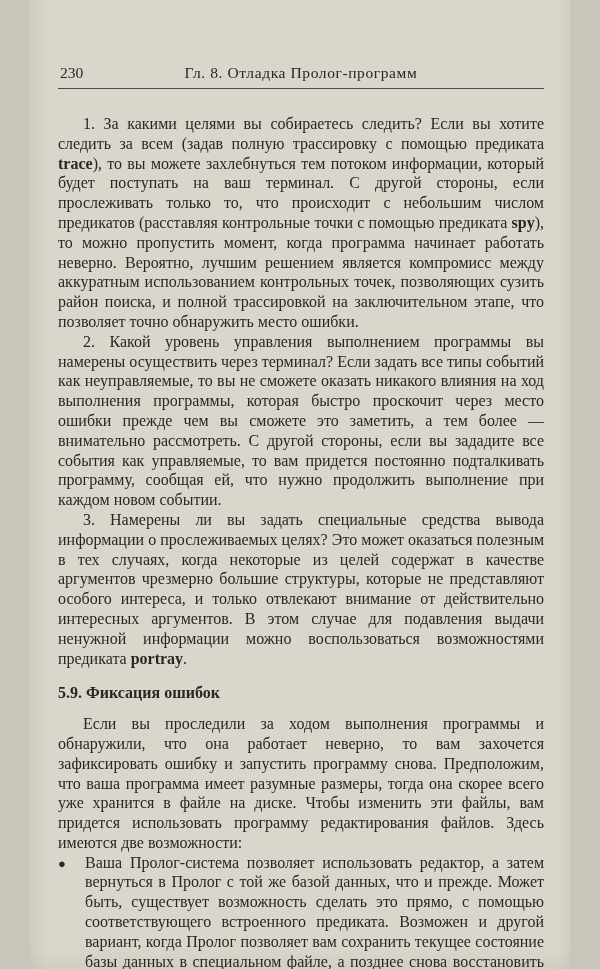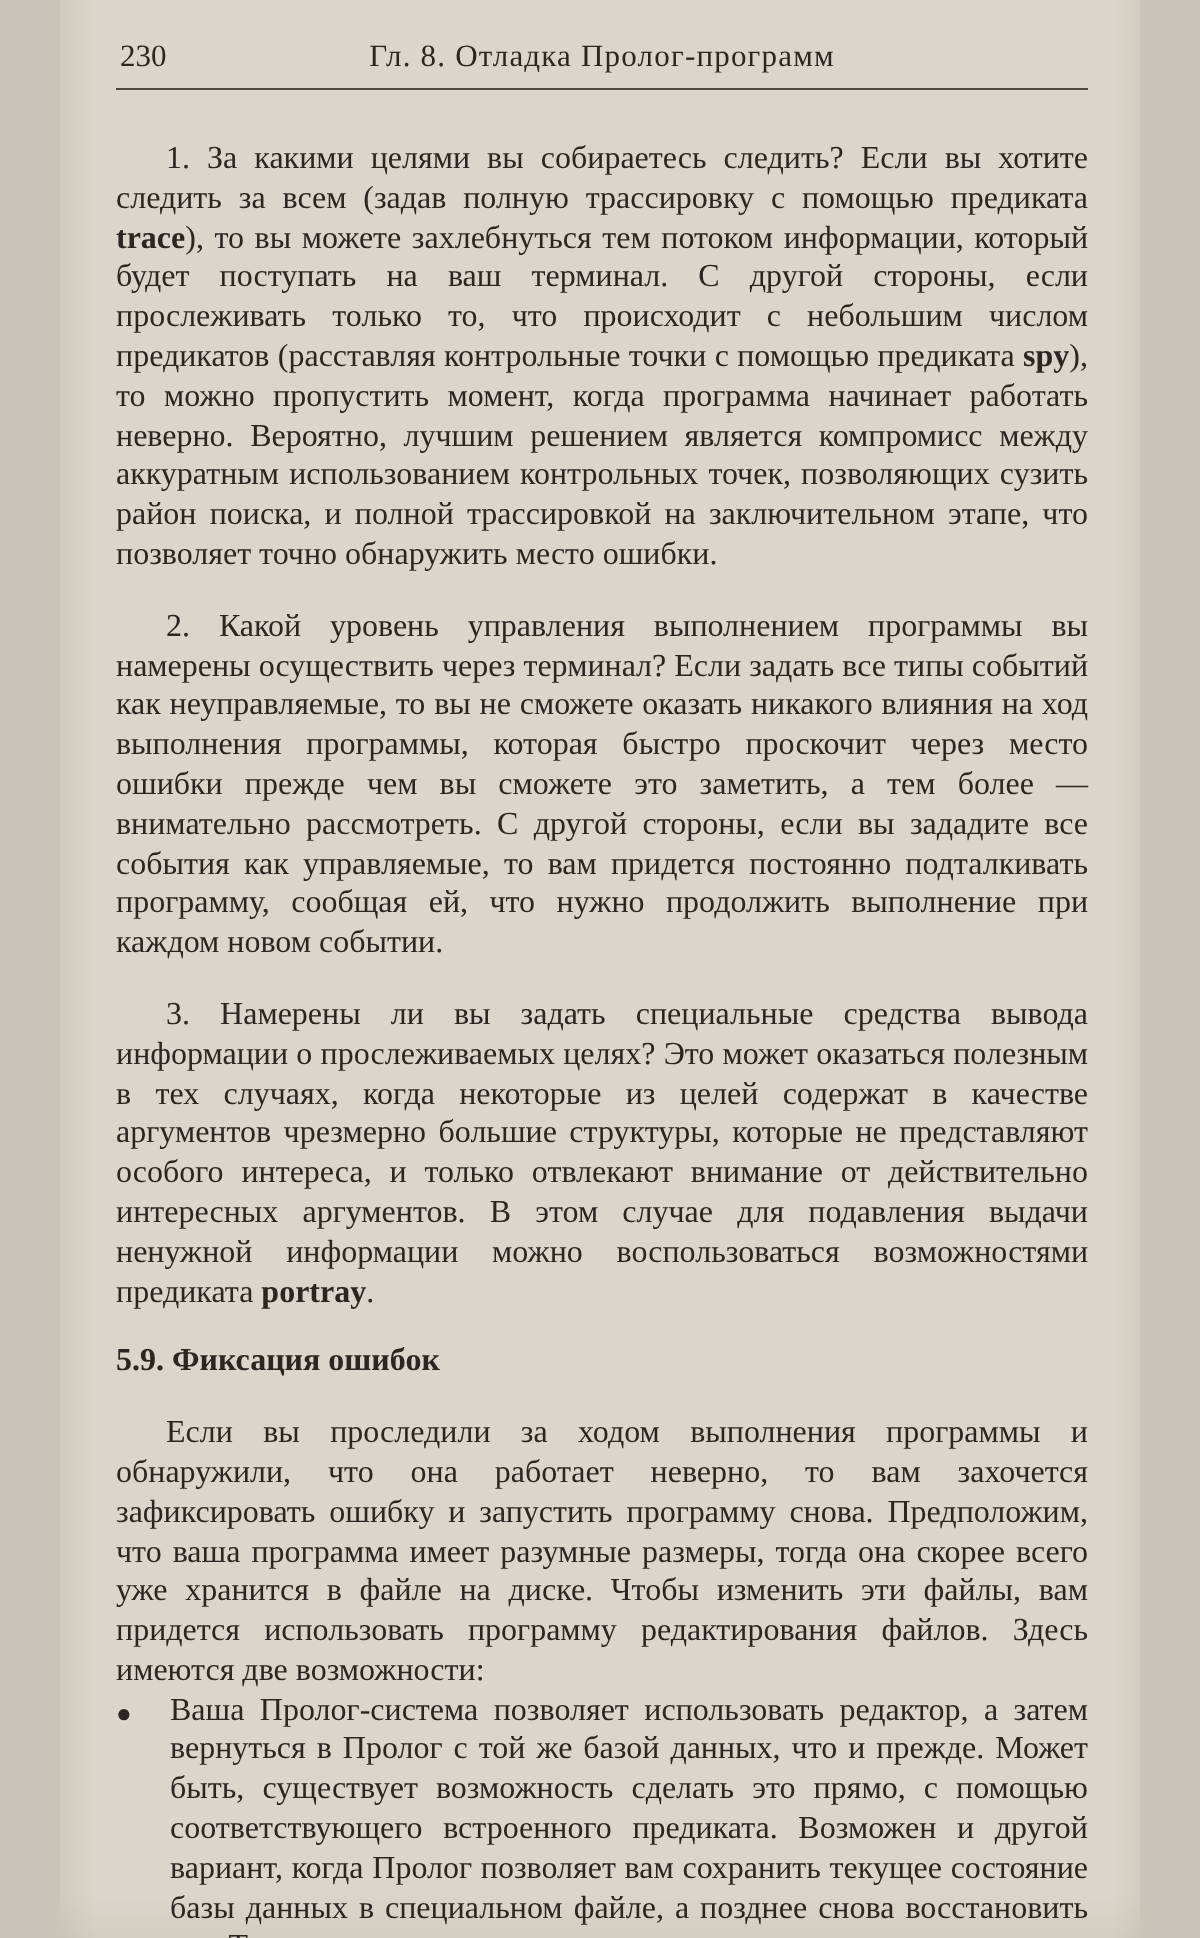--- a/index.html
+++ b/index.html
@@ -36,37 +36,37 @@
   }
   .page-num{
     position:absolute;
     left:2px;
     top:0;
   }
   .running-title{
     display:block;
     text-align:center;
     letter-spacing:0.6px;
+    margin-top:44px;
   }
   .header-rule{
     border:0;
     border-top:1.2px solid var(--rule);
     margin-top:4px;
   }
   .body{
     margin-top:25px;
     font-size:16px;
     line-height:19.8px;
     text-align:justify;
     hyphens:auto;
     -webkit-hyphens:auto;
   }
   p.para{
     text-indent:25px;
-    margin-top:16px;
   }
   .section-heading{
     font-weight:bold;
     margin:15px 0 11px 0;
     text-indent:0;
   }
   p.bullet-para{
     position:relative;
     margin-left:27px;
   }

